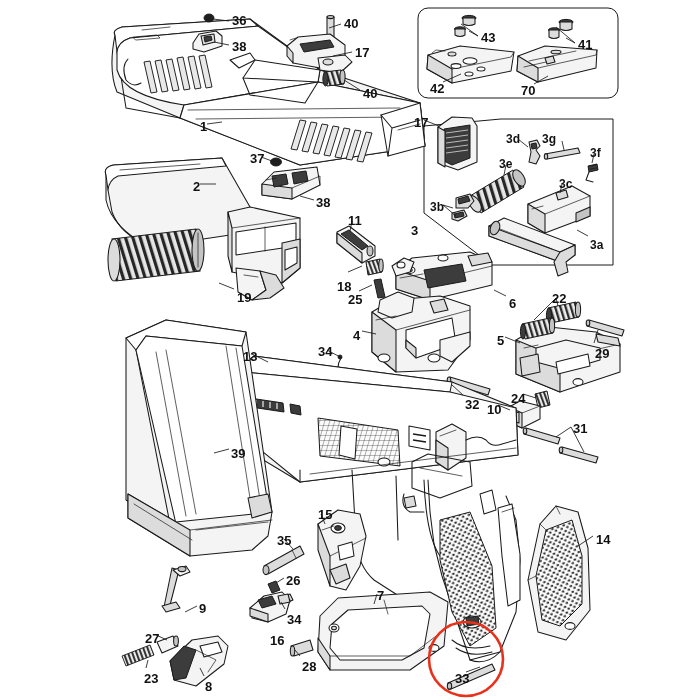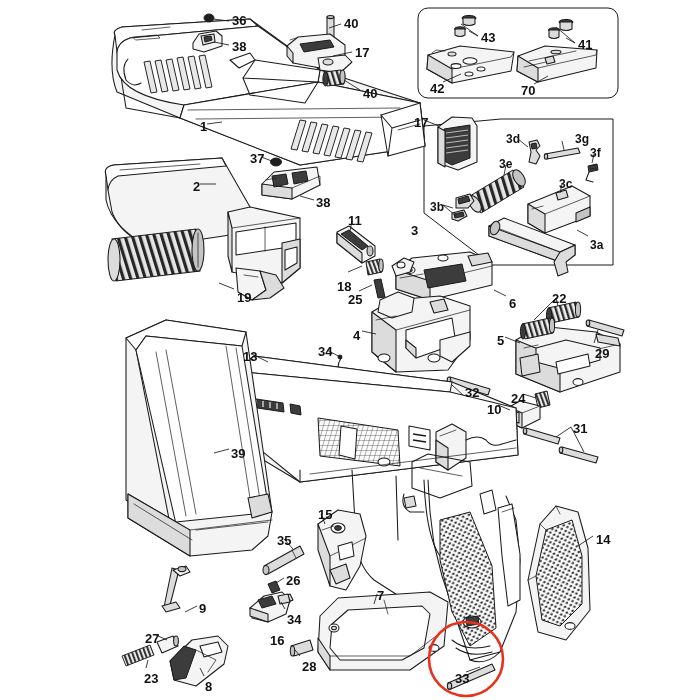--- a/index.html
+++ b/index.html
@@ -570,21 +570,21 @@
   <div class="lbl" style="left:232px;top:40px">38</div>
   <div class="lbl" style="left:355px;top:46px">17</div>
   <div class="lbl" style="left:481px;top:31px">43</div>
   <div class="lbl" style="left:578px;top:38px">41</div>
   <div class="lbl" style="left:363px;top:87px">40</div>
   <div class="lbl" style="left:430px;top:82px">42</div>
   <div class="lbl" style="left:521px;top:84px">70</div>
   <div class="lbl" style="left:414px;top:116px">17</div>
   <div class="lbl" style="left:200px;top:120px">1</div>
   <div class="lbl sm" style="left:506px;top:133px">3d</div>
-  <div class="lbl sm" style="left:575px;top:133px">3g</div>
+  <div class="lbl sm" style="left:542px;top:133px">3g</div>
   <div class="lbl sm" style="left:590px;top:147px">3f</div>
   <div class="lbl sm" style="left:499px;top:158px">3e</div>
   <div class="lbl sm" style="left:559px;top:178px">3c</div>
   <div class="lbl" style="left:250px;top:152px">37</div>
   <div class="lbl" style="left:193px;top:180px">2</div>
   <div class="lbl" style="left:316px;top:196px">38</div>
   <div class="lbl sm" style="left:430px;top:201px">3b</div>
   <div class="lbl" style="left:348px;top:214px">11</div>
   <div class="lbl" style="left:411px;top:224px">3</div>
   <div class="lbl sm" style="left:590px;top:239px">3a</div>
@@ -592,21 +592,21 @@
   <div class="lbl" style="left:337px;top:280px">18</div>
   <div class="lbl" style="left:348px;top:293px">25</div>
   <div class="lbl" style="left:552px;top:292px">22</div>
   <div class="lbl" style="left:509px;top:297px">6</div>
   <div class="lbl" style="left:353px;top:329px">4</div>
   <div class="lbl" style="left:497px;top:334px">5</div>
   <div class="lbl" style="left:595px;top:347px">29</div>
   <div class="lbl" style="left:243px;top:350px">13</div>
   <div class="lbl" style="left:318px;top:345px">34</div>
   <div class="lbl" style="left:511px;top:392px">24</div>
-  <div class="lbl" style="left:465px;top:386px">32</div>
+  <div class="lbl" style="left:465px;top:398px">32</div>
   <div class="lbl" style="left:487px;top:403px">10</div>
   <div class="lbl" style="left:573px;top:422px">31</div>
   <div class="lbl" style="left:231px;top:447px">39</div>
   <div class="lbl" style="left:596px;top:533px">14</div>
   <div class="lbl" style="left:318px;top:508px">15</div>
   <div class="lbl" style="left:277px;top:534px">35</div>
   <div class="lbl" style="left:286px;top:574px">26</div>
   <div class="lbl" style="left:377px;top:589px">7</div>
   <div class="lbl" style="left:287px;top:613px">34</div>
   <div class="lbl" style="left:199px;top:602px">9</div>

